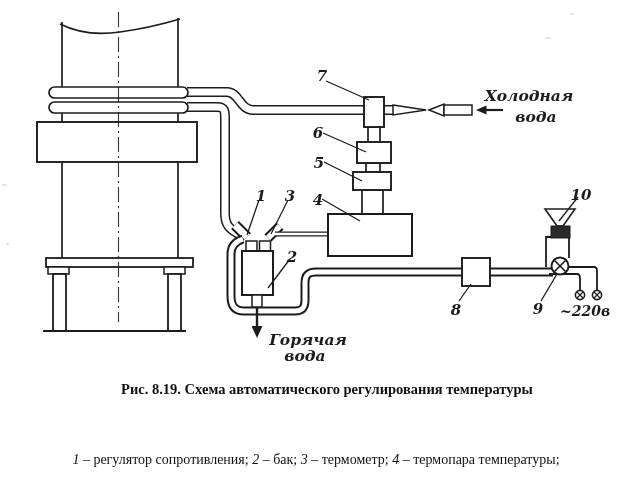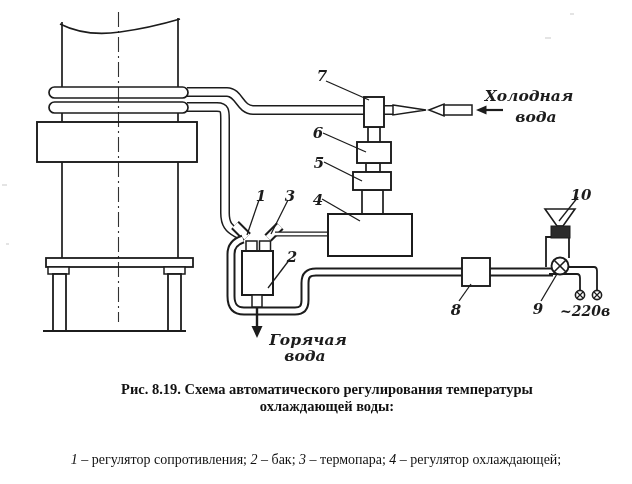--- a/index.html
+++ b/index.html
@@ -169,22 +169,21 @@
     <text class="ann" x="529" y="101">Холодная</text>
     <text class="ann" x="536" y="122">вода</text>
     <text class="ann" x="308" y="345">Горячая</text>
     <text class="ann" x="305" y="361">вода</text>
     <text class="volt" x="560" y="316">~220в</text>
   </g>
 </svg>
 
 <div class="caption">
   <div>Рис. 8.19. Схема автоматического регулирования температуры</div>
-  <div>охлаждающей воды:</div>
 </div>
 
 <div class="legend">
-  <div class="lline"><span class="it">1</span><span> – регулятор сопротивления; </span><span class="it">2</span><span> – бак; </span><span class="it">3</span><span> – термопара; </span><span class="it">4</span><span> – регулятор охлаждающей;</span></div>
+  <div class="lline"><span class="it">1</span><span> – регулятор сопротивления; </span><span class="it">2</span><span> – бак; </span><span class="it">3</span><span> – термометр; </span><span class="it">4</span><span> – термопара температуры;</span></div>
   
   
 </div>
 
 </div>
 
 </body></html>

